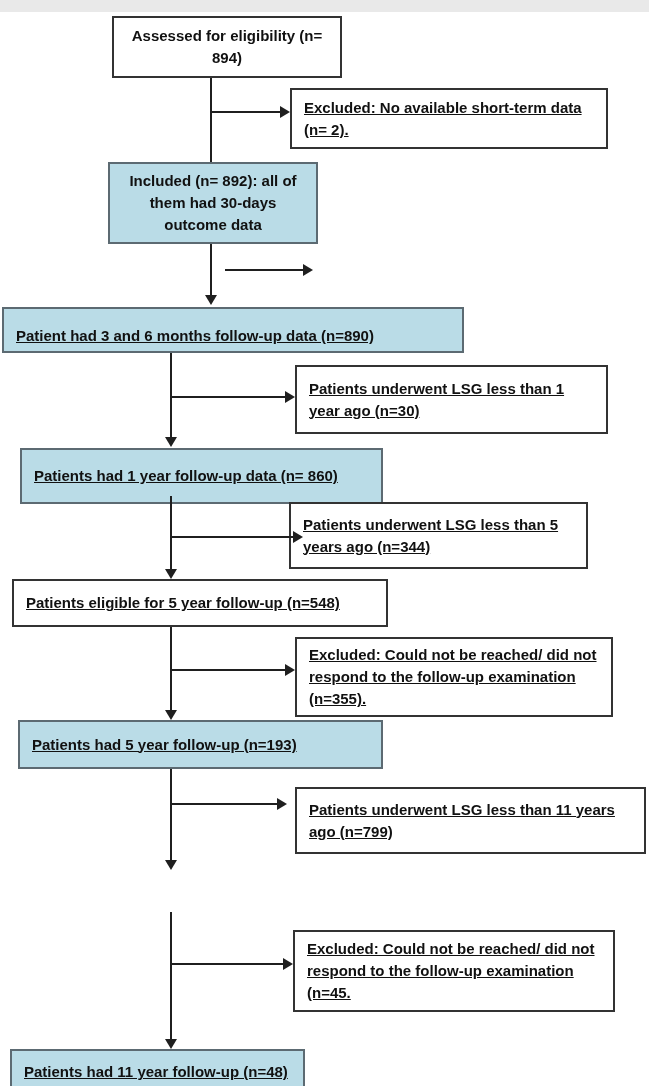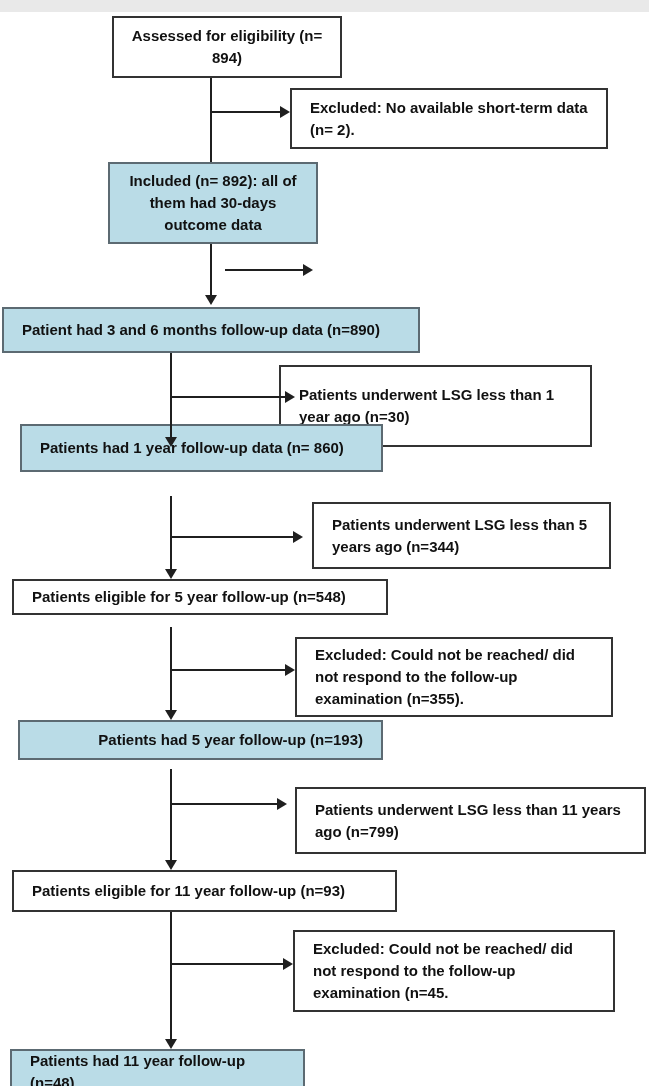--- a/index.html
+++ b/index.html
@@ -31,21 +31,22 @@
     background:#ffffff;
     border:2px solid var(--box-border);
   }
   .node.highlight{
     background:var(--highlight-fill);
     border:2px solid var(--highlight-border);
   }
   .node.align-left{
     justify-content:flex-start;
     text-align:left;
-    padding:4px 18px;
+    padding:4px 12px;
+    text-decoration:underline;
   }
   .node.align-center{
     justify-content:center;
     text-align:center;
     padding:4px 8px;
   }
   .node span{white-space:pre-line;}
   .vline,.hline{position:absolute;background:var(--line-color);}
   .vline{width:2px;}
   .hline{height:2px;}
@@ -71,46 +72,43 @@
 894)</span>
     </div>
     <div class="node  align-left" style="left: 290px; top: 76px; width: 318px; height: 61px;">
       <span>Excluded: No available short-term data (n= 2).</span>
     </div>
     <div class="node highlight align-center" style="left: 108px; top: 150px; width: 210px; height: 82px;">
       <span>Included (n= 892): all of
 them had 30-days
 outcome data</span>
     </div>
-    <div class="node highlight align-left" style="left: 2px; top: 295px; width: 418px; height: 46px;">
+    <div class="node highlight align-left" style="left: 2px; top: 295px; width: 462px; height: 46px; align-items: flex-end;">
       <span>Patient had 3 and 6 months follow-up data (n=890)</span>
     </div>
-    <div class="node  align-left" style="left: 279px; top: 353px; width: 313px; height: 82px;">
+    <div class="node  align-left" style="left: 295px; top: 353px; width: 313px; height: 69px;">
       <span>Patients underwent LSG less than 1 year ago (n=30)</span>
     </div>
-    <div class="node highlight align-left" style="left: 20px; top: 412px; width: 363px; height: 48px; text-align: center;">
+    <div class="node highlight align-left" style="left: 20px; top: 436px; width: 363px; height: 56px; text-align: center;">
       <span>Patients had 1 year follow-up data (n= 860)</span>
     </div>
-    <div class="node  align-left" style="left: 312px; top: 490px; width: 299px; height: 67px;">
+    <div class="node  align-left" style="left: 289px; top: 490px; width: 299px; height: 67px;">
       <span>Patients underwent LSG less than 5 years ago (n=344)</span>
     </div>
-    <div class="node  align-left" style="left: 12px; top: 567px; width: 376px; height: 36px;">
+    <div class="node  align-left" style="left: 12px; top: 567px; width: 376px; height: 48px;">
       <span>Patients eligible for 5 year follow-up (n=548)</span>
     </div>
     <div class="node  align-left" style="left: 295px; top: 625px; width: 318px; height: 80px;">
       <span>Excluded:  Could not be reached/ did not respond to the follow-up examination (n=355).</span>
     </div>
-    <div class="node highlight align-left" style="left: 18px; top: 708px; width: 365px; height: 40px; justify-content: flex-end;">
+    <div class="node highlight align-left" style="left: 18px; top: 708px; width: 365px; height: 49px;">
       <span>Patients had 5 year follow-up (n=193)</span>
     </div>
     <div class="node  align-left" style="left: 295px; top: 775px; width: 351px; height: 67px;">
       <span>Patients underwent LSG less than 11 years ago (n=799)</span>
-    </div>
-    <div class="node  align-left" style="left: 12px; top: 858px; width: 385px; height: 42px;">
-      <span>Patients eligible for 11 year follow-up (n=93)</span>
     </div>
     <div class="node  align-left" style="left: 293px; top: 918px; width: 322px; height: 82px;">
       <span>Excluded:  Could not be reached/ did not respond to the follow-up examination (n=45.</span>
     </div>
     <div class="node highlight align-left" style="left: 10px; top: 1037px; width: 295px; height: 46px;">
       <span>Patients had 11 year follow-up (n=48)</span>
     </div>
     <div class="vline" style="left: 210px; top: 66px; height: 84px;"></div>
     <div class="vline" style="left: 210px; top: 232px; height: 51px;"></div>
     <div class="arrowhead-down" style="left: 205px; top: 283px;"></div>

